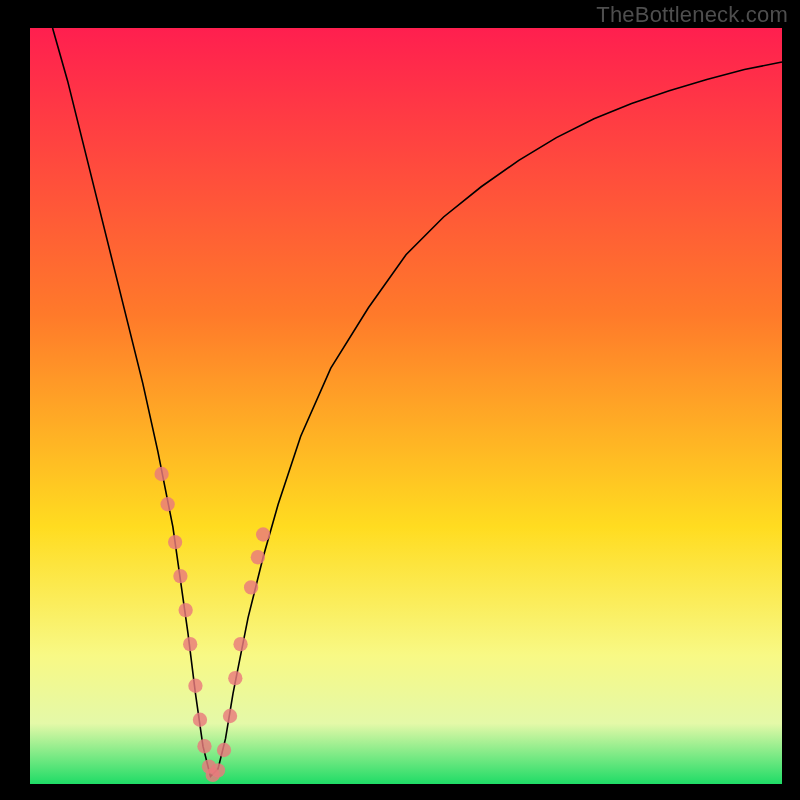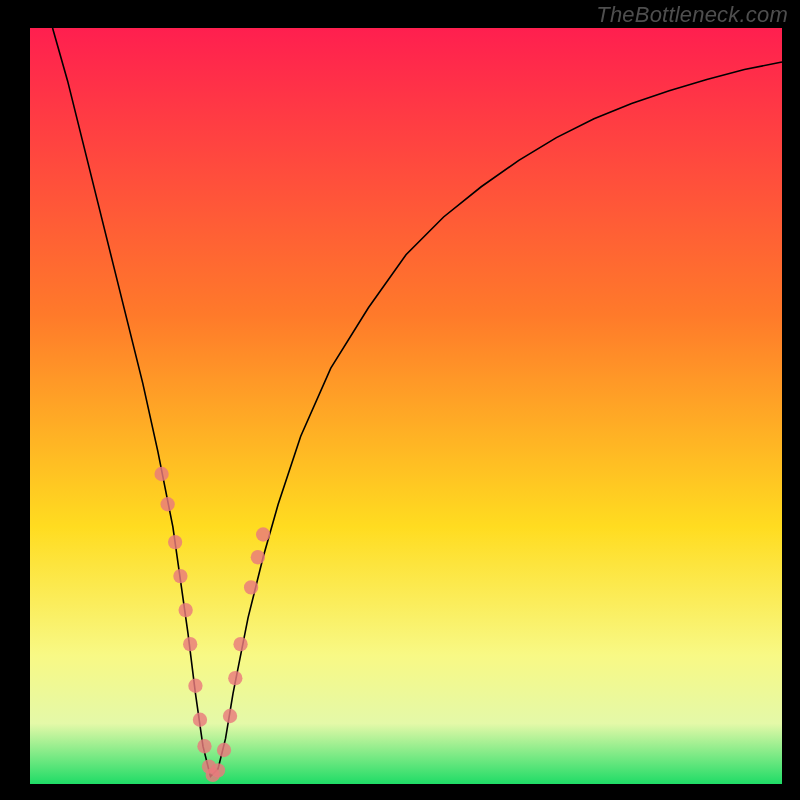--- a/index.html
+++ b/index.html
@@ -27,21 +27,20 @@
   }
   .watermark {
     position: absolute;
     top: 2px;
     right: 12px;
     color: #4e4e4e;
     font-size: 22px;
     font-weight: 500;
     letter-spacing: 0.2px;
     user-select: none;
-    font-style: italic;
   }
 </style>
 </head>
 <body>
 
 <div class="frame">
 
   <svg class="plot-area" viewBox="0 0 100 100" preserveAspectRatio="none">
     <defs>
       <linearGradient id="bg-grad" x1="0" y1="0" x2="0" y2="1">

